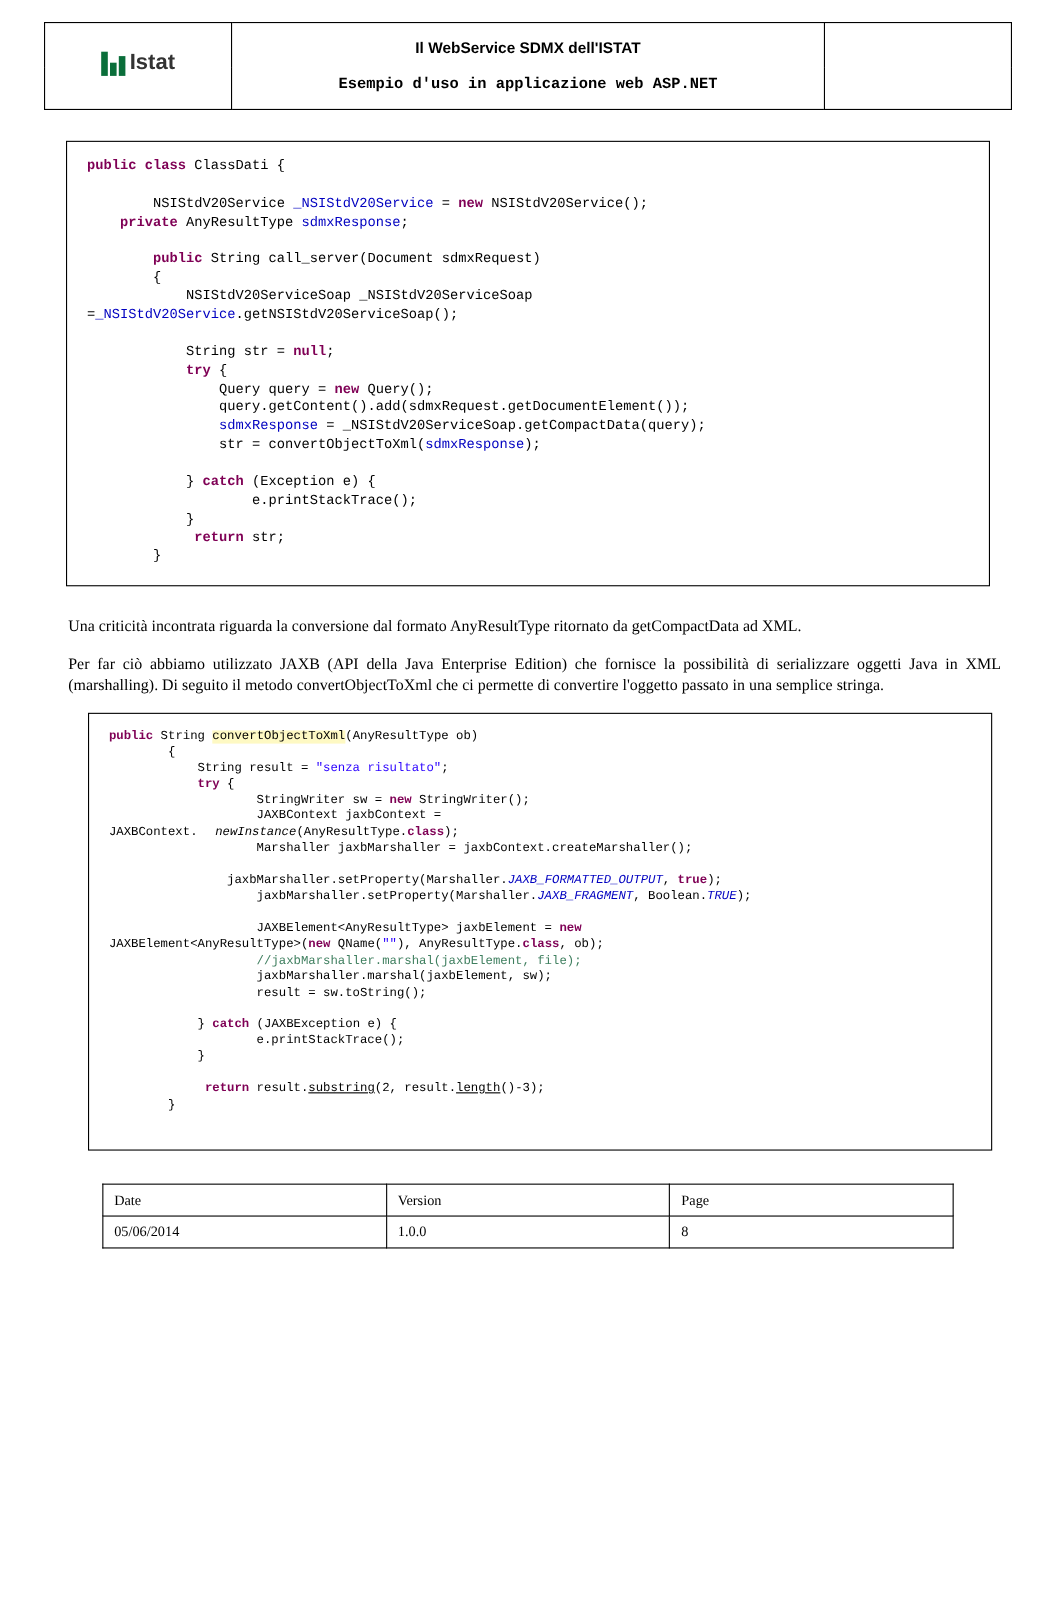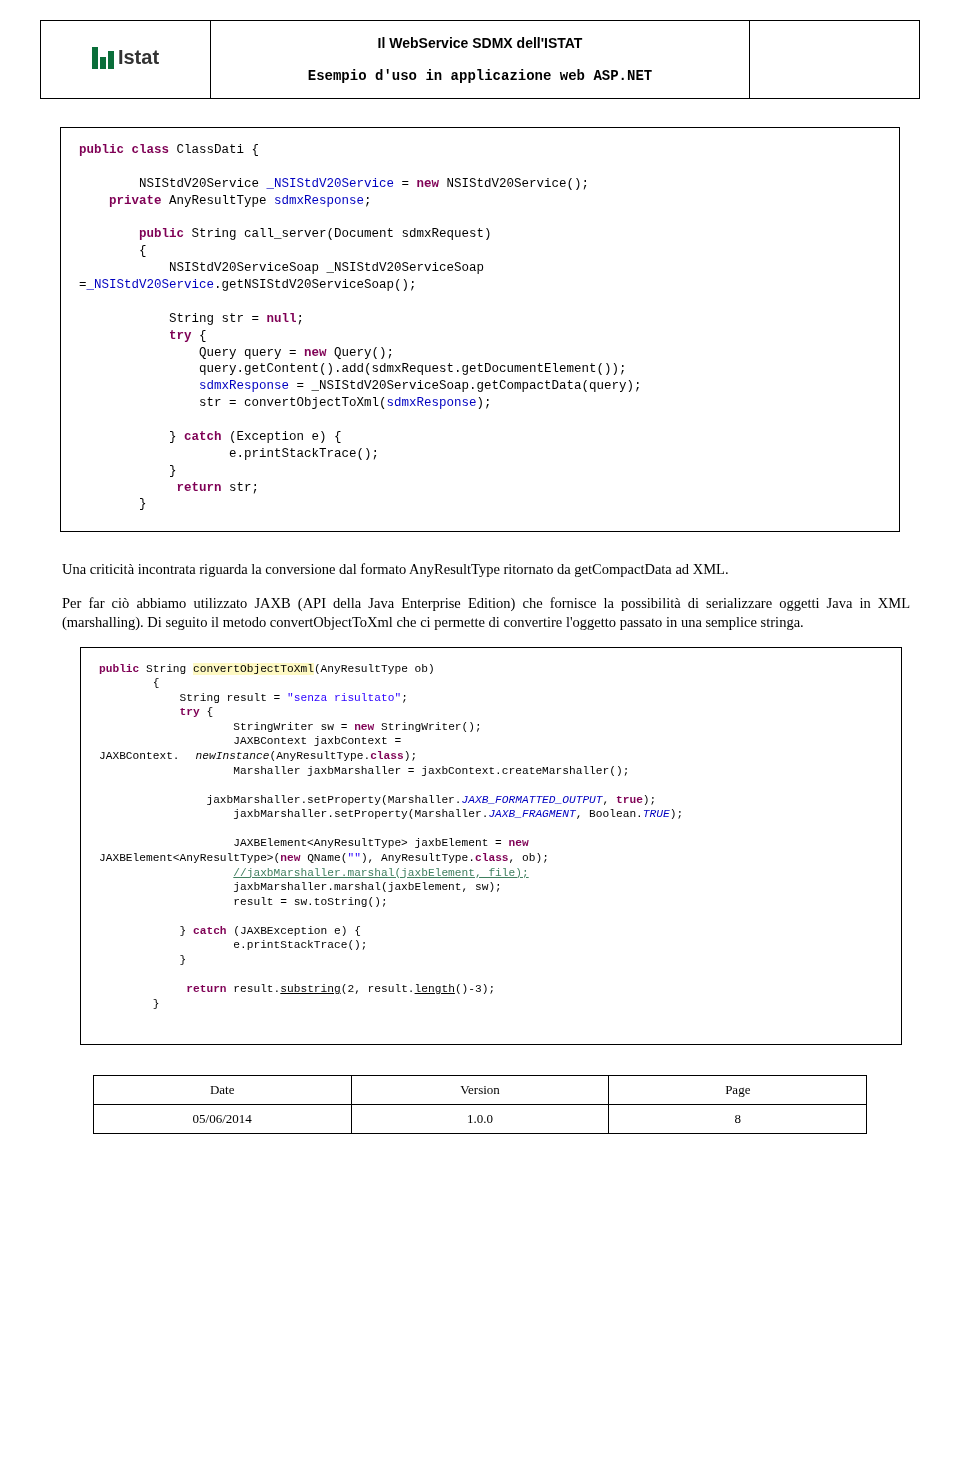--- a/index.html
+++ b/index.html
@@ -42,41 +42,40 @@
     font-family: Consolas, "Courier New", monospace;
     font-size: 12.5px;
     line-height: 1.35;
     white-space: pre;
     overflow: hidden;
   }
   .code-box.small { margin: 0 18px 22px 40px; font-size: 11.2px; line-height: 1.3; }
   .kw { color: #7f0055; font-weight: bold; }
   .field { color: #0000c0; margin-top: 24px; }
   .str { color: #2a00ff; }
-  .com { color: #3f7f5f; text-decoration: underline; }
+  .com { color: #3f7f5f; }
   .static-field { color: #0000c0; font-style: italic; }
   .static-method { font-style: italic; padding-left: 16px; }
   .hl { background: #fef9c3; }
   .underline { text-decoration: underline; }
   .body-text {
     font-family: "Times New Roman", Times, serif;
     font-size: 14.5px;
     line-height: 1.25;
     margin: 0 10px 16px 22px;
     text-align: justify;
   }
   .footer-table {
     width: 88%;
     margin: 30px auto 0 auto;
     border-collapse: collapse;
   }
   .footer-table td {
     border: 1px solid #000;
-    padding: 6px 28px;
-    text-align: center;
+    padding: 6px 10px;
     font-size: 13px;
   }
   .footer-table .hdr { width: 33.3%; }
 </style>
 </head>
 <body>
 
 <table class="header-table">
   <tbody>
       <tr>

